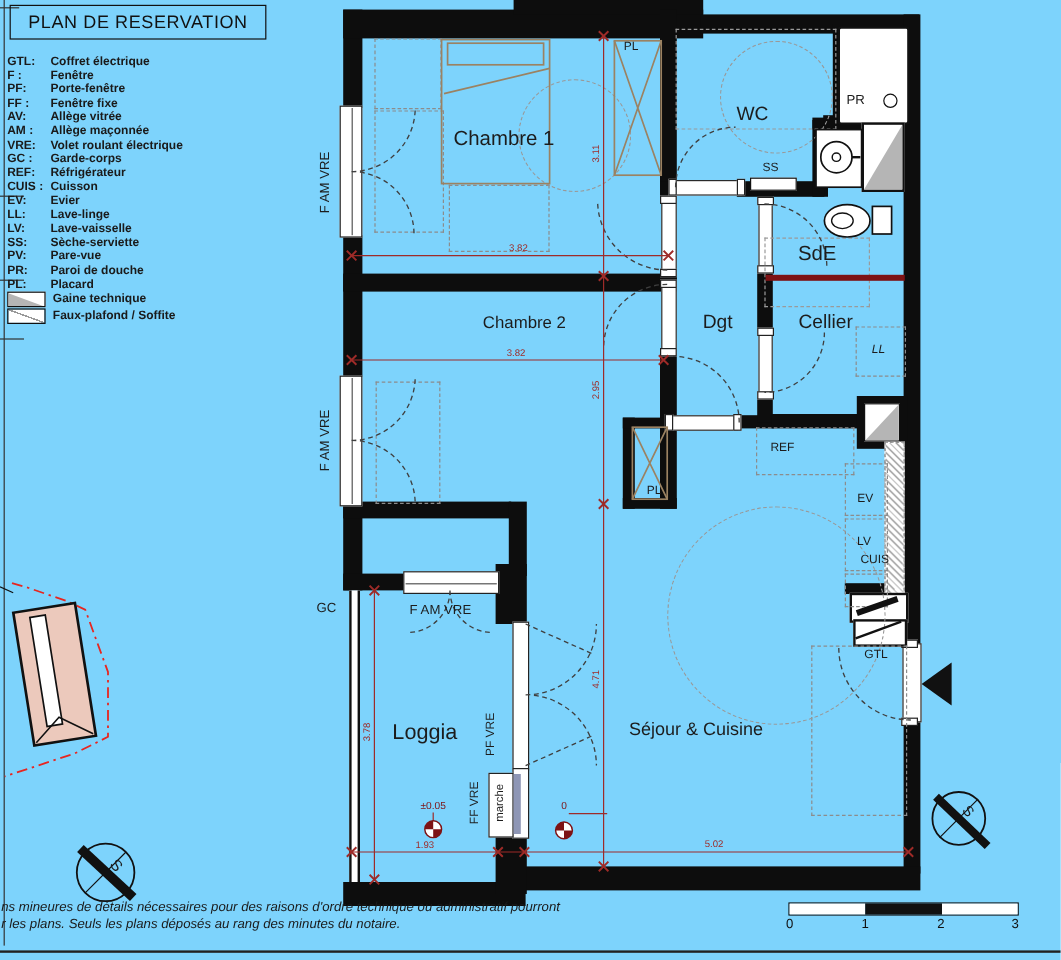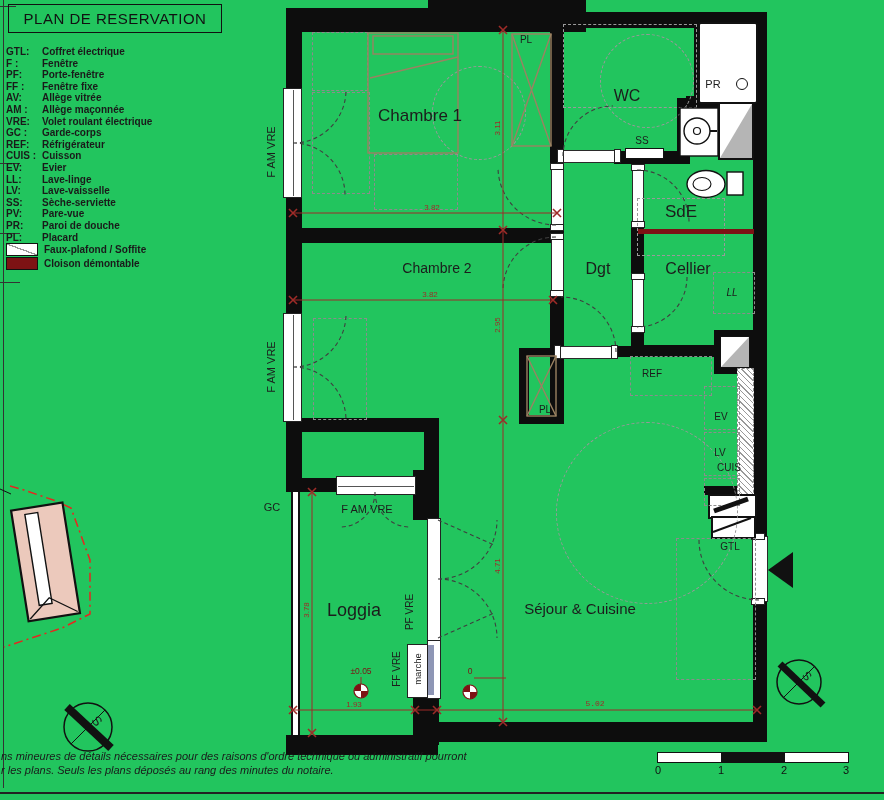--- a/index.html
+++ b/index.html
@@ -1,16 +1,16 @@
 <!DOCTYPE html>
 <html><head>
 <meta charset="utf-8">
 <style>
   html,body{margin:0;padding:0;background:#fff;font-family:"Liberation Sans",sans-serif;}
-  #canvas{position:relative;width:884px;height:800px;background:#22c55e;overflow:hidden;}
+  #canvas{position:relative;width:884px;height:800px;background:#7dd3fc;overflow:hidden;}
   .abs{position:absolute;}
   .wall{position:absolute;background:#0d0d0d;}
   .win{position:absolute;background:#fff;border:1px solid #222;}
   .win-v::after{content:"";position:absolute;left:50%;top:1px;bottom:1px;width:1px;background:#555;}
   .win-h::after{content:"";position:absolute;top:50%;left:1px;right:1px;height:1px;background:#555;}
   .door{position:absolute;background:#fff;border:1px solid #2a2a2a;}
   .door.v::before,.door.v::after{content:"";position:absolute;left:-2px;width:12px;height:5px;background:#fff;border:1px solid #222;}
   .door.v::before{top:-4px}.door.v::after{bottom:-4px}
   .door.h::before,.door.h::after{content:"";position:absolute;top:-2px;width:5px;height:12px;background:#fff;border:1px solid #222;}
   .door.h::before{left:-4px}.door.h::after{right:-4px}
@@ -116,26 +116,26 @@
       </div>
     <div class="lrow">
         <span class="labbr">PR:</span>
         <span>Paroi de douche</span>
       </div>
     <div class="lrow">
         <span class="labbr">PL:</span>
         <span>Placard</span>
       </div>
     <div class="srow">
+        <span class="swbox sw-gaine"></span>
+        <span>Gaine technique</span>
+      </div>
+    <div class="srow">
         <span class="swbox sw-faux"></span>
         <span>Faux-plafond / Soffite</span>
-      </div>
-    <div class="srow">
-        <span class="swbox sw-cloison"></span>
-        <span>Cloison démontable</span>
       </div>
   </div>
 
   <div>
     <div class="wall" style="left:286px;top:8px;width:16px;height:82px;"></div>
     <div class="wall" style="left:286px;top:8px;width:300px;height:24px;"></div>
     <div class="wall" style="left:428px;top:0;width:158px;height:12px;"></div>
     <div class="wall" style="left:584px;top:12px;width:182px;height:16px;"></div>
     <div class="wall" style="left:753px;top:12px;width:14px;height:526px;"></div>
     <div class="wall" style="left:753px;top:598px;width:14px;height:130px;"></div>
@@ -308,21 +308,21 @@
   <div class="lbl" style="left:396px;top:669px;font-size:10px;transform:translate(-50%,-50%) rotate(-90deg);">FF VRE</div>
   <div class="lbl" style="left:417px;top:669px;font-size:9.5px;transform:translate(-50%,-50%) rotate(-90deg);">marche</div>
 
   <div class="dim" style="left:432px;top:207px;">3.82</div>
   <div class="dim" style="left:430px;top:294px;">3.82</div>
   <div class="dim" style="left:497px;top:128px;transform:translate(-50%,-50%) rotate(-90deg);">3.11</div>
   <div class="dim" style="left:497px;top:325px;transform:translate(-50%,-50%) rotate(-90deg);">2.95</div>
   <div class="dim" style="left:497px;top:566px;transform:translate(-50%,-50%) rotate(-90deg);">4.71</div>
   <div class="dim" style="left:306px;top:610px;transform:translate(-50%,-50%) rotate(-90deg);">3.78</div>
   <div class="dim" style="left:354px;top:704px;">1.93</div>
-  <div class="dim" style="left:595px;top:703px;font-family:Liberation Mono, monospace;">5.02</div>
+  <div class="dim" style="left:595px;top:703px;">5.02</div>
   <div class="lvl" style="left:361px;top:671px;">±0.05</div>
   <div class="lvl" style="left:470px;top:671px;">0</div>
 
   <div class="lbl" style="left:97px;top:721px;font-size:13px;transform:translate(-50%,-50%) rotate(48deg);">S</div>
   <div class="lbl" style="left:807px;top:676px;font-size:12px;transform:translate(-50%,-50%) rotate(48deg);">S</div>
 
   <div id="scalebar">
     <span style="width:63px;background:#fff;"></span>
       <span style="width:64px;background:#111;"></span>
       <span style="width:63px;background:#fff;"></span>

